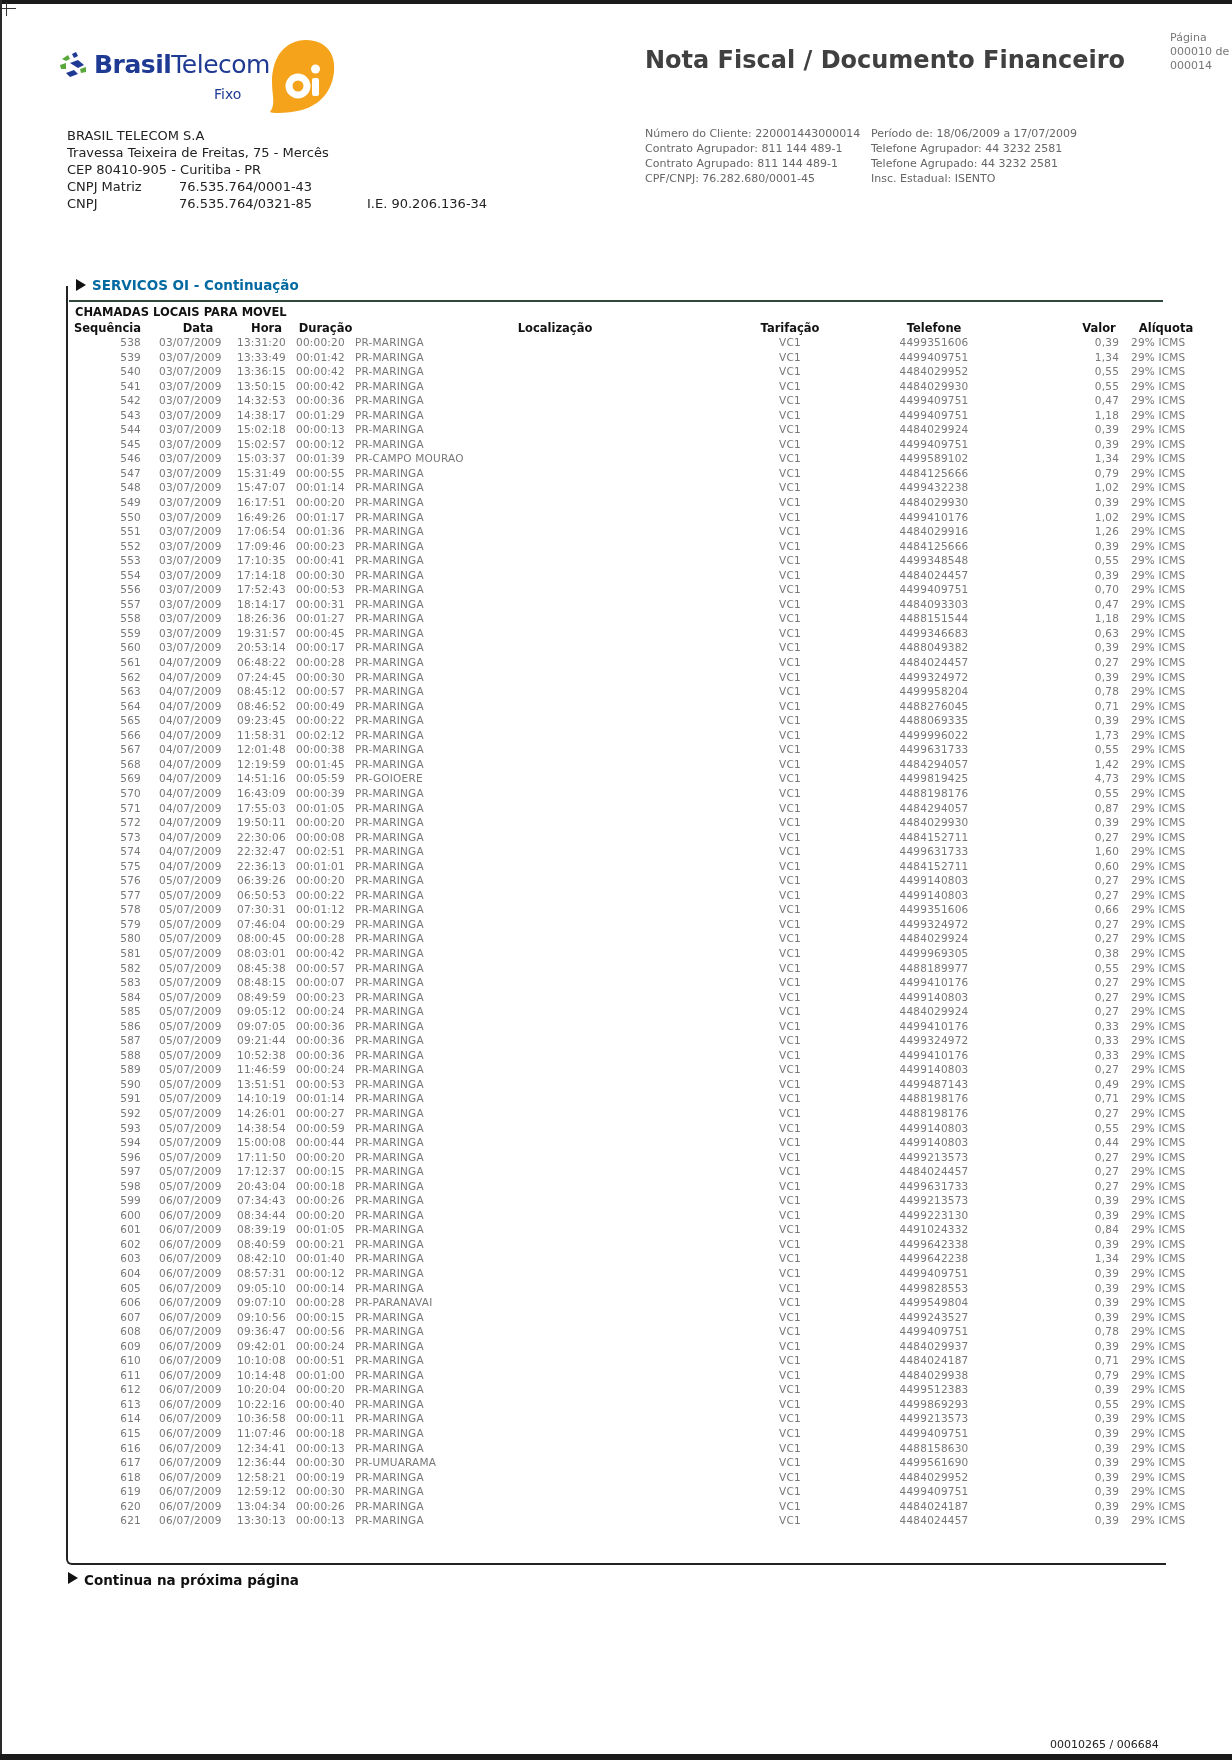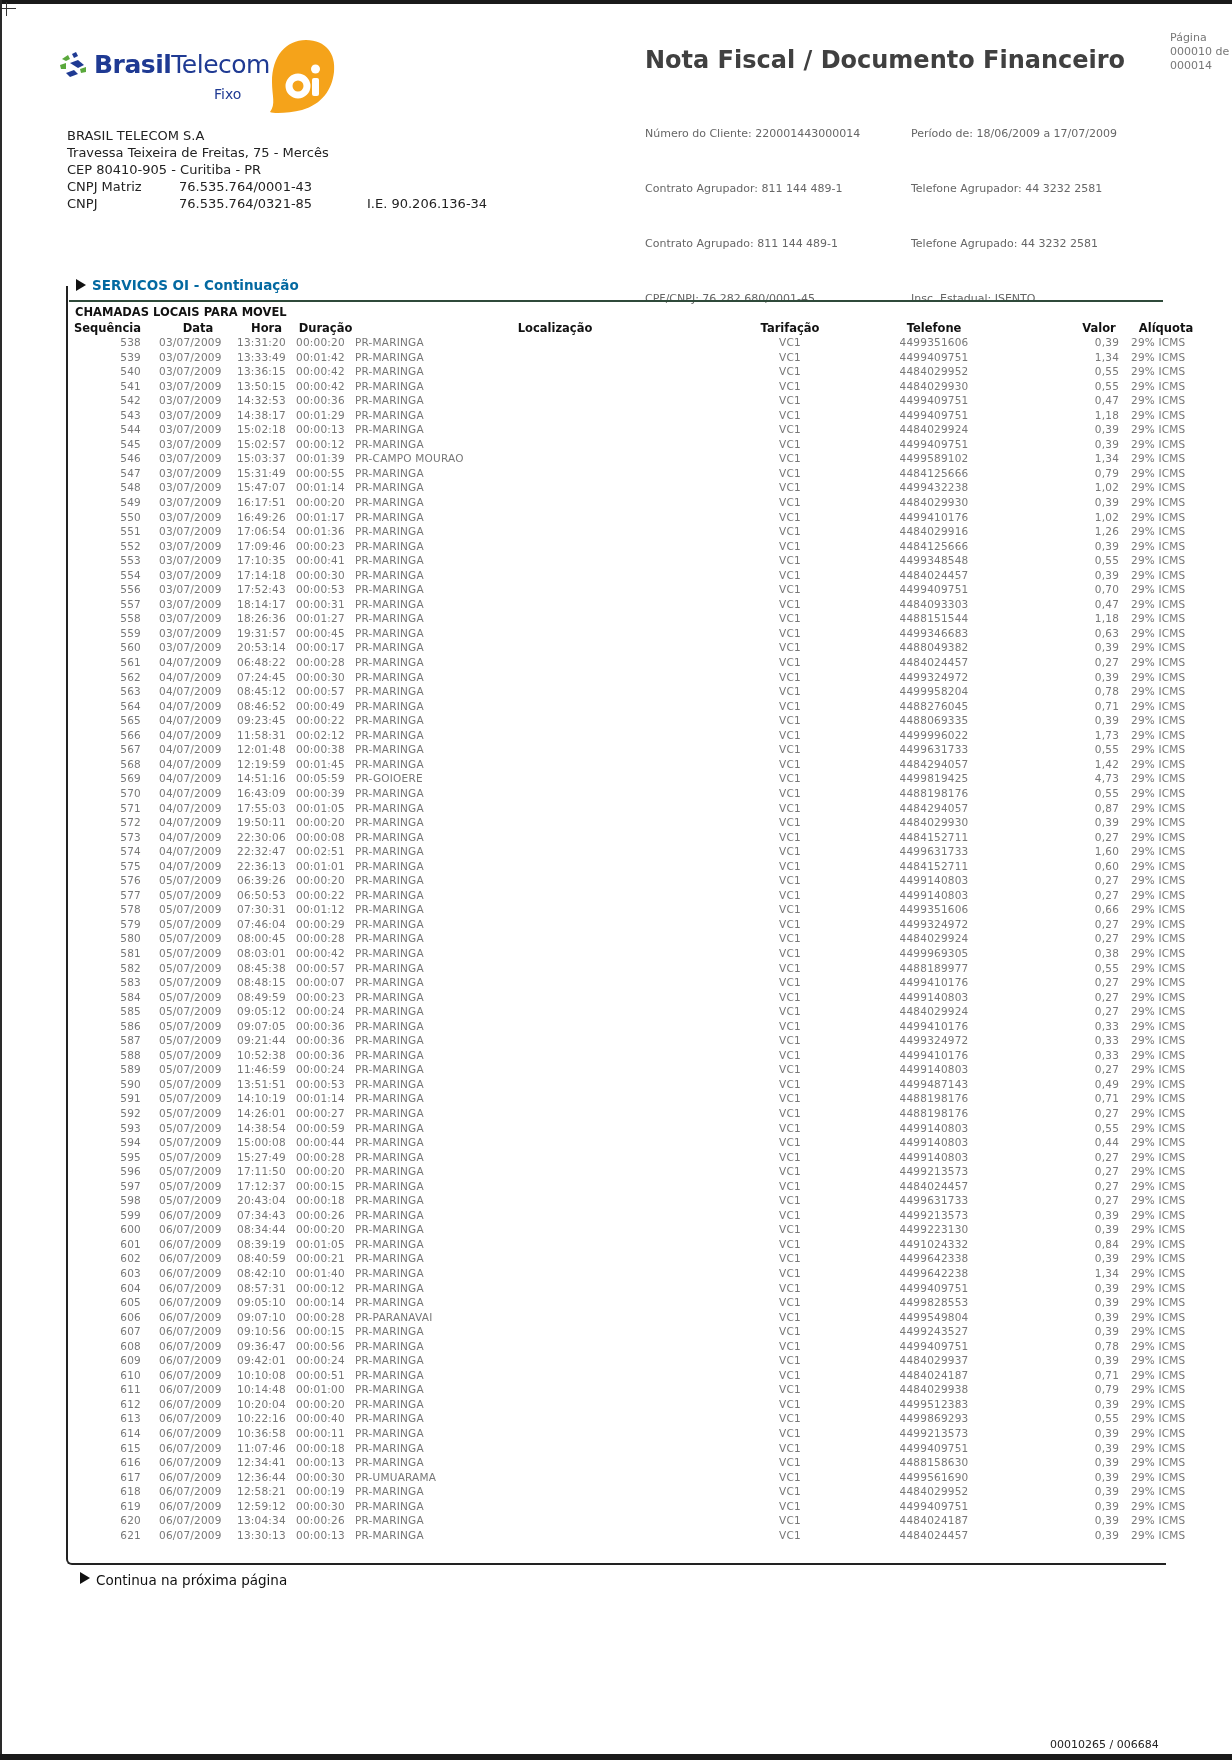--- a/index.html
+++ b/index.html
@@ -25,21 +25,21 @@
   .oi-logo { position: absolute; left: 266px; top: 38px; width: 72px; height: 76px; }
 
   .company { position: absolute; left: 67px; top: 127px; font-size: 13px; line-height: 17px; color: #222; }
   .company .row { display: flex; }
   .company .lbl { width: 112px; }
   .company .val { width: 188px; }
 
   .doc-title { position: absolute; left: 645px; top: 46px; font-size: 24px; font-weight: bold; color: #404040; }
   .pagebox { position: absolute; left: 1170px; top: 31px; font-size: 11px; line-height: 14px; color: #777; }
 
-  .client-info { position: absolute; left: 645px; top: 126px; font-size: 11px; line-height: 15px; color: #666; display: grid; grid-template-columns: 226px 260px; gap: 40px; }
+  .client-info { position: absolute; left: 645px; top: 126px; font-size: 11px; line-height: 15px; color: #666; display: grid; grid-template-columns: 226px 260px; }
 
   .section-head { position: absolute; left: 76px; top: 277px; font-size: 13.5px; font-weight: bold; color: #0369a1; display: flex; align-items: center; }
   .tri { display: inline-block; width: 0; height: 0; border-top: 6px solid transparent; border-bottom: 6px solid transparent; border-left: 10px solid #111; margin-right: 6px; }
   .section-rule { position: absolute; left: 69px; top: 300px; width: 1094px; height: 2px; background: #2f4a3a; }
 
   .box { position: absolute; left: 66px; top: 286px; width: 1098px; height: 1277px;
          border-left: 2px solid #222; border-bottom: 2px solid #222; border-bottom-left-radius: 6px; }
 
   .subsection { position: absolute; left: 75px; top: 305px; font-size: 11.5px; font-weight: bold; color: #111; }
 
@@ -55,21 +55,21 @@
   .c-tar { width: 70px; text-align: center; }
   th.c-tar { text-align: center; }
   .c-gap1 { width: 54px; }
   .c-tel { width: 110px; text-align: center; }
   th.c-tel { text-align: center; }
   .c-gap2 { width: 90px; }
   .c-val { width: 40px; text-align: right; }
   th.c-val { text-align: right; }
   .c-aliq { width: 70px; padding-left: 12px !important; }
 
-  .continua { position: absolute; left: 80px; top: 1572px; font-size: 13.5px; font-weight: normal; color: #111; display: flex; align-items: flex-start; }
+  .continua { position: absolute; left: 68px; top: 1572px; font-size: 13.5px; font-weight: bold; color: #111; display: flex; align-items: flex-start; }
 
   .doc-id { position: absolute; left: 1050px; top: 1738px; font-size: 11px; color: #222; }
 </style>
 </head>
 <body>
 
 <div class="scan-top"></div>
 <div class="scan-left"></div>
 <div class="crop-mark"></div>
 <div class="crop-mark-v"></div>
@@ -878,33 +878,20 @@
         <td class="c-dur">00:00:44</td>
         <td class="c-loc">PR-MARINGA</td>
         <td class="c-tar">VC1</td>
         <td></td>
         <td class="c-tel">4499140803</td>
         <td></td>
         <td class="c-val">0,44</td>
         <td class="c-aliq">29% ICMS</td>
       </tr>
       <tr>
-        <td class="c-seq">595</td>
-        <td class="c-data">05/07/2009</td>
-        <td class="c-hora">15:27:49</td>
-        <td class="c-dur">00:00:28</td>
-        <td class="c-loc">PR-MARINGA</td>
-        <td class="c-tar">VC1</td>
-        <td></td>
-        <td class="c-tel">4499140803</td>
-        <td></td>
-        <td class="c-val">0,27</td>
-        <td class="c-aliq">29% ICMS</td>
-      </tr>
-      <tr>
         <td class="c-seq">596</td>
         <td class="c-data">05/07/2009</td>
         <td class="c-hora">17:11:50</td>
         <td class="c-dur">00:00:20</td>
         <td class="c-loc">PR-MARINGA</td>
         <td class="c-tar">VC1</td>
         <td></td>
         <td class="c-tel">4499213573</td>
         <td></td>
         <td class="c-val">0,27</td>

